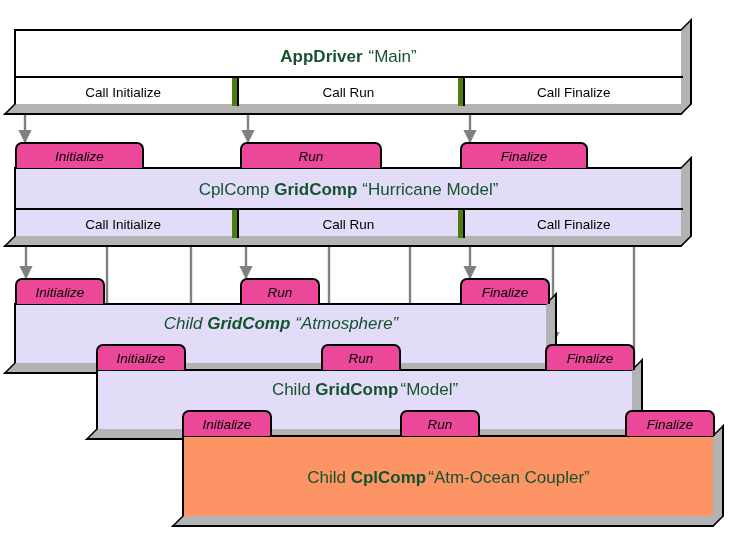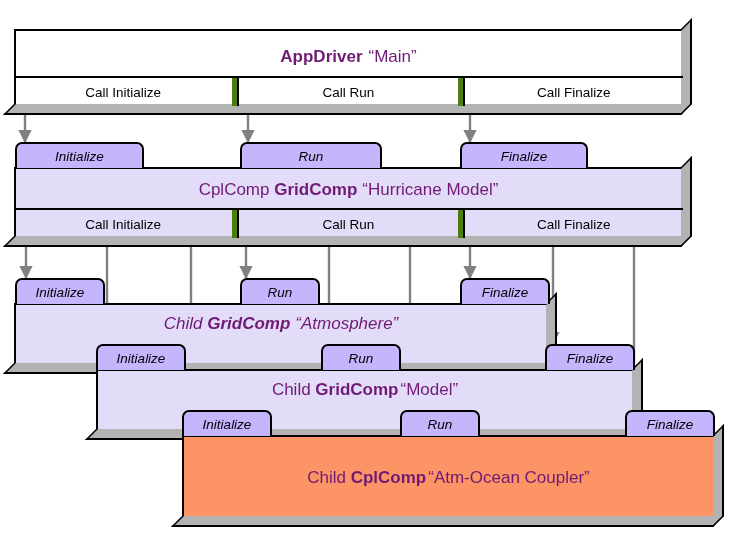--- a/index.html
+++ b/index.html
@@ -64,21 +64,21 @@
 
   .white   { background: #ffffff; }
   .lav     { background: #e2dcf8; }
   .orange  { background: #fc9465; }
 
   .block-title {
     position: absolute;
     left: 0; right: 0;
     text-align: center;
     font-size: 17px;
-    color: #701a75;
+    color: #14532d;
     white-space: nowrap;
   }
   .block-title b { font-weight: bold; }
 
   
   .callbar {
     position: absolute;
     left: -2px; right: -2px;
     bottom: -2px;
     height: 30px;
@@ -100,21 +100,21 @@
     white-space: nowrap;
   }
   .callbar .cell:first-child { border-left: none; margin-left: 0; }
   .callbar .cell:last-child  { border-right: none; }
 
   
   .tab {
     position: absolute;
     box-sizing: border-box;
     height: 26px;
-    background: #c4b5fd;
+    background: #ec4899;
     border: 2px solid #000000;
     border-bottom: none;
     border-radius: 7px 7px 0 0;
     display: flex;
     align-items: center;
     justify-content: center;
     font-size: 13.5px;
     font-style: italic;
     color: #000000;
     z-index: 9;

